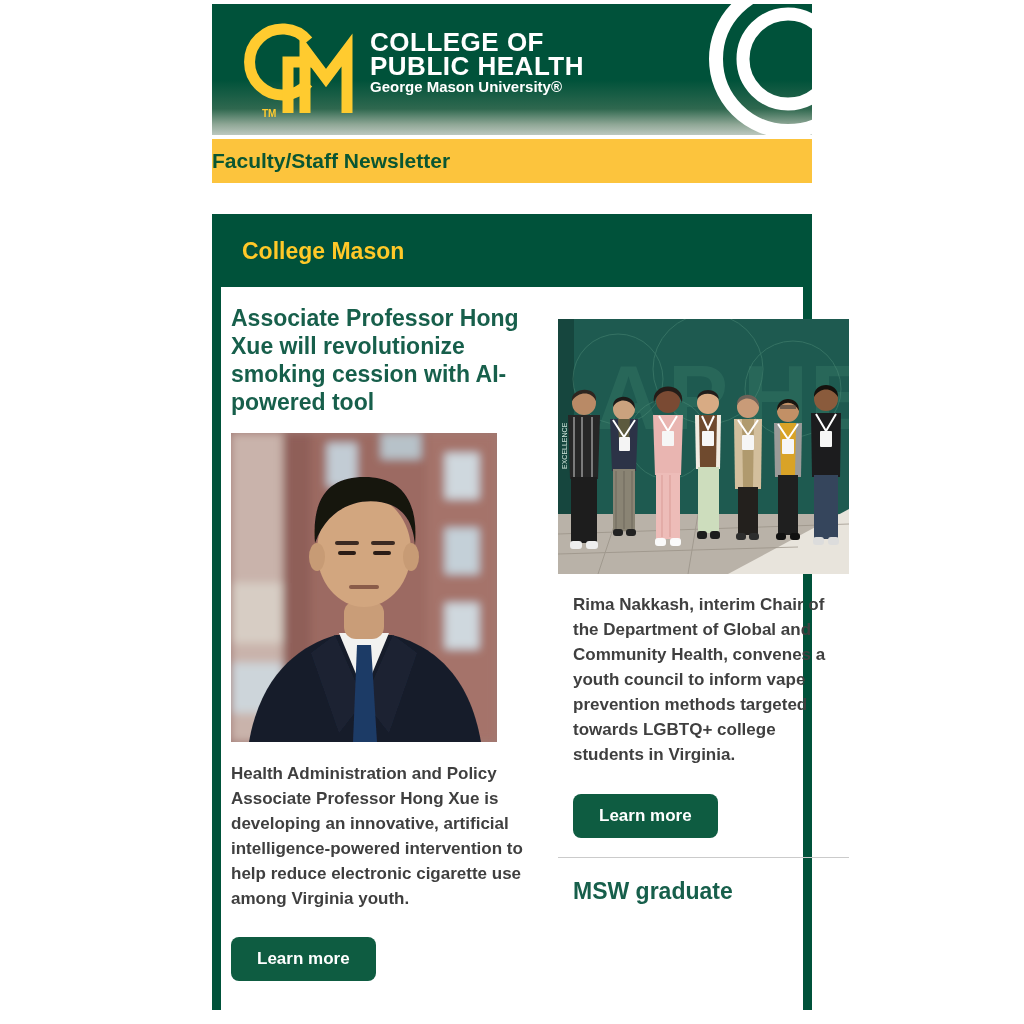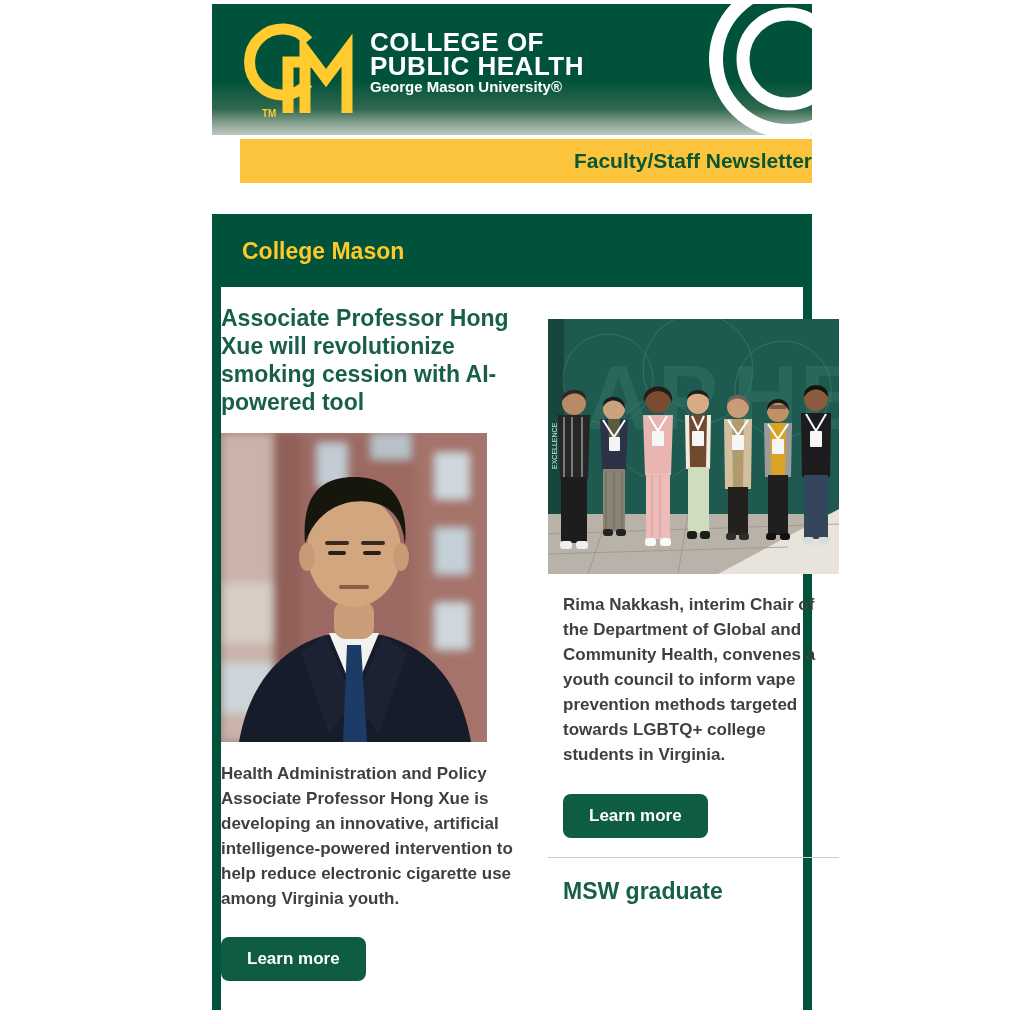--- a/index.html
+++ b/index.html
@@ -19,34 +19,34 @@
   .header-text { position:absolute; left:158px; top:26px; color:#ffffff; }
   .header-text .l1, .header-text .l2 {
     font-size:26px; font-weight:bold; line-height:24px; letter-spacing:0.5px;
   }
   .header-text .l3 { font-size:15px; font-weight:bold; }
   .rings { position:absolute; right:0; top:0; }
 
   
   .yellow-banner {
     margin-top:4px; height:44px; background:#fcc43d;
-    display:flex; align-items:center; justify-content:flex-end;margin-left:28px;
+    display:flex; align-items:center; justify-content:flex-start;
   }
   .yellow-banner span { color:#0a5632; font-size:21px; font-weight:bold; }
 
   .gap { height:31px; background:#ffffff; }
 
   
   .panel { background:#00523a; padding:0 9px; }
   .panel-title {
     color:#ffc928; font-size:23px; font-weight:bold;
     padding:24px 0 22px 21px;
   }
   .content { background:#ffffff; display:flex; padding-top:17px; min-height:723px; }
-  .col-left  { width:312px; flex:none; }
+  .col-left  { margin-left:10px; width:312px; flex:none; }
   .col-right { margin-left:15px; width:291px; flex:none; }
   .col-right .inset { padding-left:15px; padding-right:4px; }
 
   .article-title {
     color:#175f4b; font-size:23px; font-weight:bold; line-height:28px;
   }
   .article-body {
     color:#3f3f3f; font-size:17px; line-height:25px;font-weight:bold;
   }
   .photo { display:block; overflow:hidden; position:relative; }

